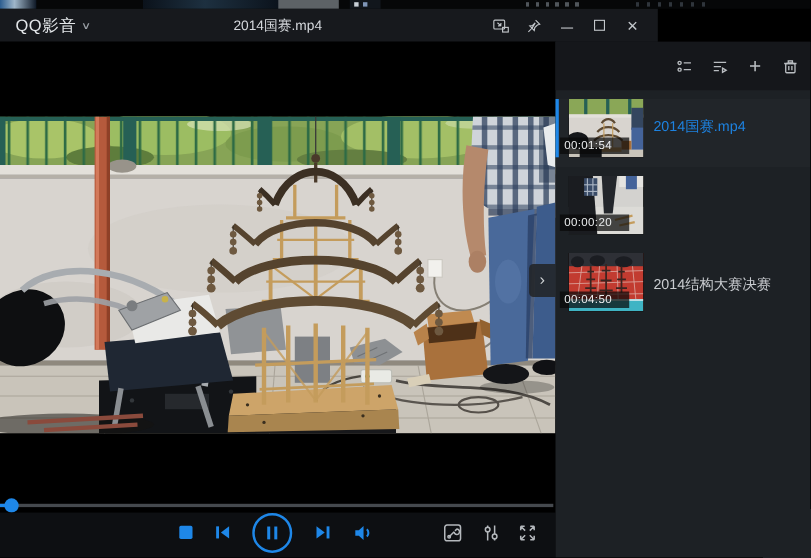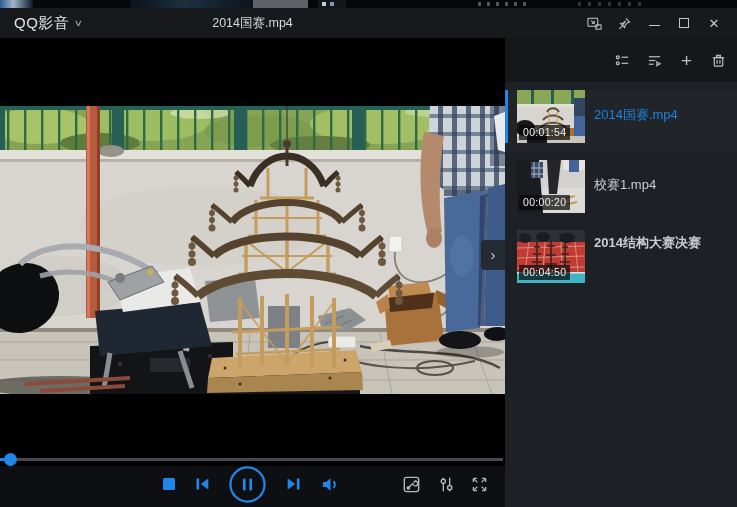--- a/index.html
+++ b/index.html
@@ -15,21 +15,21 @@
   .frag-c { left:253px; width:55px; background:#5d6266; }
   .frag-d { left:318px; width:28px; background:#11161c; }
   .frag-dot1 { left:322px; top:2px; width:4px; height:4px; background:#c8d0d8; }
   .frag-dot2 { left:330px; top:2px; width:4px; height:4px; background:#7f96b8; }
   .frag-e { left:478px; top:2px; width:52px; height:4px; opacity:.5;
             background:repeating-linear-gradient(90deg,#9aa4ae 0 3px,transparent 3px 9px); }
   .frag-f { left:578px; top:2px; width:70px; height:4px; opacity:.3;
             background:repeating-linear-gradient(90deg,#8fa0b4 0 3px,transparent 3px 10px); }
 
   
-  .titlebar { position:absolute; left:0; top:8px; width:737px; height:30px; background:#17191d; }
+  .titlebar { position:absolute; left:0; top:8px; width:598px; height:30px; background:#17191d; }
   .app-menu { position:absolute; left:14px; top:0; height:30px; display:flex; align-items:center; gap:6px; color:#e3e6e9; }
   .app-name { font-size:15px; letter-spacing:.5px; }
   .app-chev { font-size:9px; color:#9ba0a6; transform:scaleX(1.4); }
   .win-title { position:absolute; left:0; top:0; width:505px; height:30px; line-height:30px; text-align:center;
                color:#d6d9dd; font-size:12.5px; }
   .win-controls { position:absolute; right:8px; top:0; height:30px; display:flex; align-items:center; }
   .wc-btn { width:30px; height:30px; display:flex; align-items:center; justify-content:center; color:#c3c7cb; }
   .wc-btn svg { stroke:#c3c7cb; stroke-width:1.1; fill:none; }
   .min-bar { display:block; width:11px; height:0; border-top:1.5px solid #c3c7cb; margin-top:4px; }
   .max-box { display:block; width:10px; height:10px; border:1.2px solid #c3c7cb; }
@@ -70,26 +70,26 @@
   .side-header { position:absolute; left:0; top:0; width:232px; height:44px; background:#15171b;
                  display:flex; align-items:center; justify-content:flex-end; gap:17px; padding:0 11px 0 0; }
   .sh-btn { width:15px; height:15px; background:none; border:none; padding:0; display:flex; align-items:center; justify-content:center; color:#b9bdc1; }
   .sh-btn svg { stroke:#b9bdc1; fill:none; stroke-width:1.3; }
   .sh-plus { font-size:19px; line-height:15px; font-weight:300; }
 
   .plist-item { position:absolute; left:0; width:232px; height:62px; background:transparent; }
   .plist-item.selected { background:rgba(255,255,255,.02); }
   .sel-bar { position:absolute; left:0; top:0; width:3px; height:53px; background:#1e87e8; }
   .thumb { position:absolute; left:12px; top:0; width:68px; height:53px; overflow:hidden; background:#000; }
-  .dur-badge { position:absolute; left:14px; top:35px; background:rgba(8,8,8,.72); color:#eceeef;
-               font-size:10.5px; padding:1px 4px 2px 4px; letter-spacing:.3px; }
+  .dur-badge { position:absolute; left:4px; top:35px; background:rgba(8,8,8,.72); color:#eceeef;
+               font-size:10.5px; padding:1px 16px 2px 4px; letter-spacing:.3px; }
   .pl-title { position:absolute; left:89px; top:16px; width:136px; color:#c9ccd0; font-size:13px;
               white-space:nowrap; overflow:hidden; }
   .pl-title.blue { color:#1d82e0; }
-  .pl-title.l1 { top:4px;font-weight:bold; }
+  .pl-title.l1 { top:20px; }
   .pl-title.l2 { top:31px; }
 </style>
 </head>
 <body>
 
 <div class="app">
 
   <div class="top-strip">
     <span class="frag frag-a"></span>
     <span class="frag frag-b"></span>
@@ -509,21 +509,20 @@
             </g>
           <polygon points="30,0 44,0 40,34 32,34" fill="#23262b"></polygon>
           <rect x="52" width="10" height="12" fill="#44639a"></rect>
           <g stroke="#c49c5c" stroke-width="2">
               <line x1="42" y1="40" x2="58" y2="36"></line>
               <line x1="46" y1="45" x2="60" y2="42"></line>
             </g>
         </svg>
       </div>
       <span class="dur-badge">00:00:20</span>
-      <span class="pl-title">校赛1.mp4</span>
     </div>
 
     <div class="plist-item" style="top:192px;">
       <div class="thumb">
         <svg width="68" height="53" viewBox="0 0 68 53">
           <rect width="68" height="53" fill="#c23b30"></rect>
           <rect width="68" height="12" fill="#2e3036"></rect>
           <g fill="#1b1d22">
               <ellipse cx="8" cy="8" rx="6" ry="5"></ellipse>
               <ellipse cx="26" cy="7" rx="7" ry="5"></ellipse>

